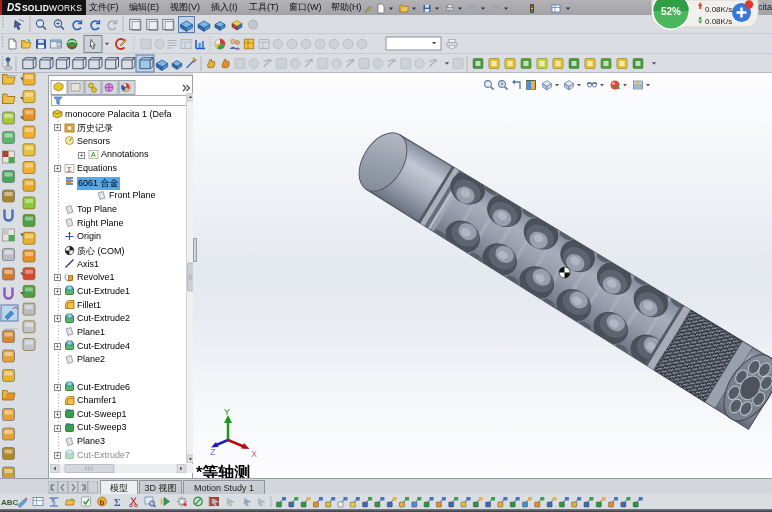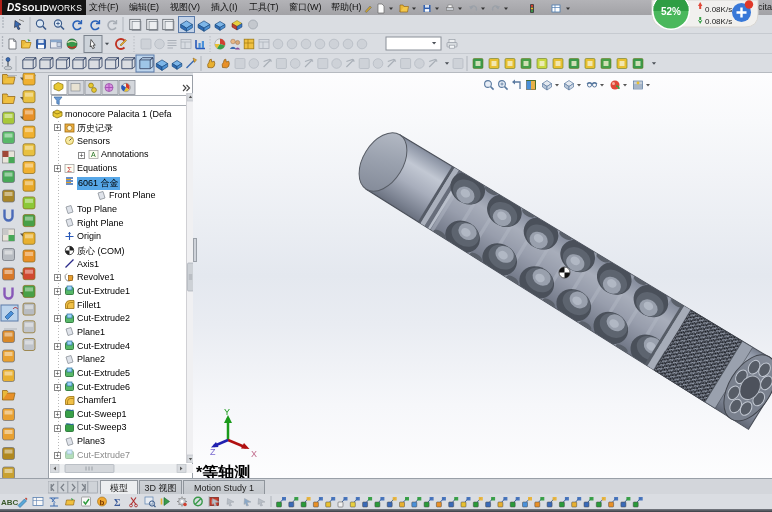--- a/index.html
+++ b/index.html
@@ -695,28 +695,20 @@
                 <rect x="1.5" y="2.5" width="8" height="7" rx="1" fill="#58b868" stroke="#1a6a2a" stroke-width="0.8"></rect>
                 <rect x="3" y="1" width="5" height="4" fill="#9ad4f4" stroke="#2a6a9a" stroke-width="0.7"></rect>
               </svg></span>
             <span class="tx" style="left:27px;">Cut-Extrude4</span>
           </div>
 <div class="ti " style="top:245.70px;left:0;width:136px;">
             <span class="ic" style="left:14px"><svg width="11" height="11">
                 <path d="M2 3 L7 1.5 L9 8 L4 9.5 Z" fill="#dfe3ea" stroke="#8a9098" stroke-width="0.8"></path>
               </svg></span>
             <span class="tx" style="left:27px;">Plane2</span>
-          </div>
-<div class="ti " style="top:259.35px;left:0;width:136px;">
-            <span class="pm" style="left:4px">+</span>
-            <span class="ic" style="left:14px"><svg width="11" height="11">
-                <rect x="1.5" y="2.5" width="8" height="7" rx="1" fill="#58b868" stroke="#1a6a2a" stroke-width="0.8"></rect>
-                <rect x="3" y="1" width="5" height="4" fill="#9ad4f4" stroke="#2a6a9a" stroke-width="0.7"></rect>
-              </svg></span>
-            <span class="tx" style="left:27px;">Cut-Extrude5</span>
           </div>
 <div class="ti " style="top:273.00px;left:0;width:136px;">
             <span class="pm" style="left:4px">+</span>
             <span class="ic" style="left:14px"><svg width="11" height="11">
                 <rect x="1.5" y="2.5" width="8" height="7" rx="1" fill="#58b868" stroke="#1a6a2a" stroke-width="0.8"></rect>
                 <rect x="3" y="1" width="5" height="4" fill="#9ad4f4" stroke="#2a6a9a" stroke-width="0.7"></rect>
               </svg></span>
             <span class="tx" style="left:27px;">Cut-Extrude6</span>
           </div>
 <div class="ti " style="top:286.65px;left:0;width:136px;">

